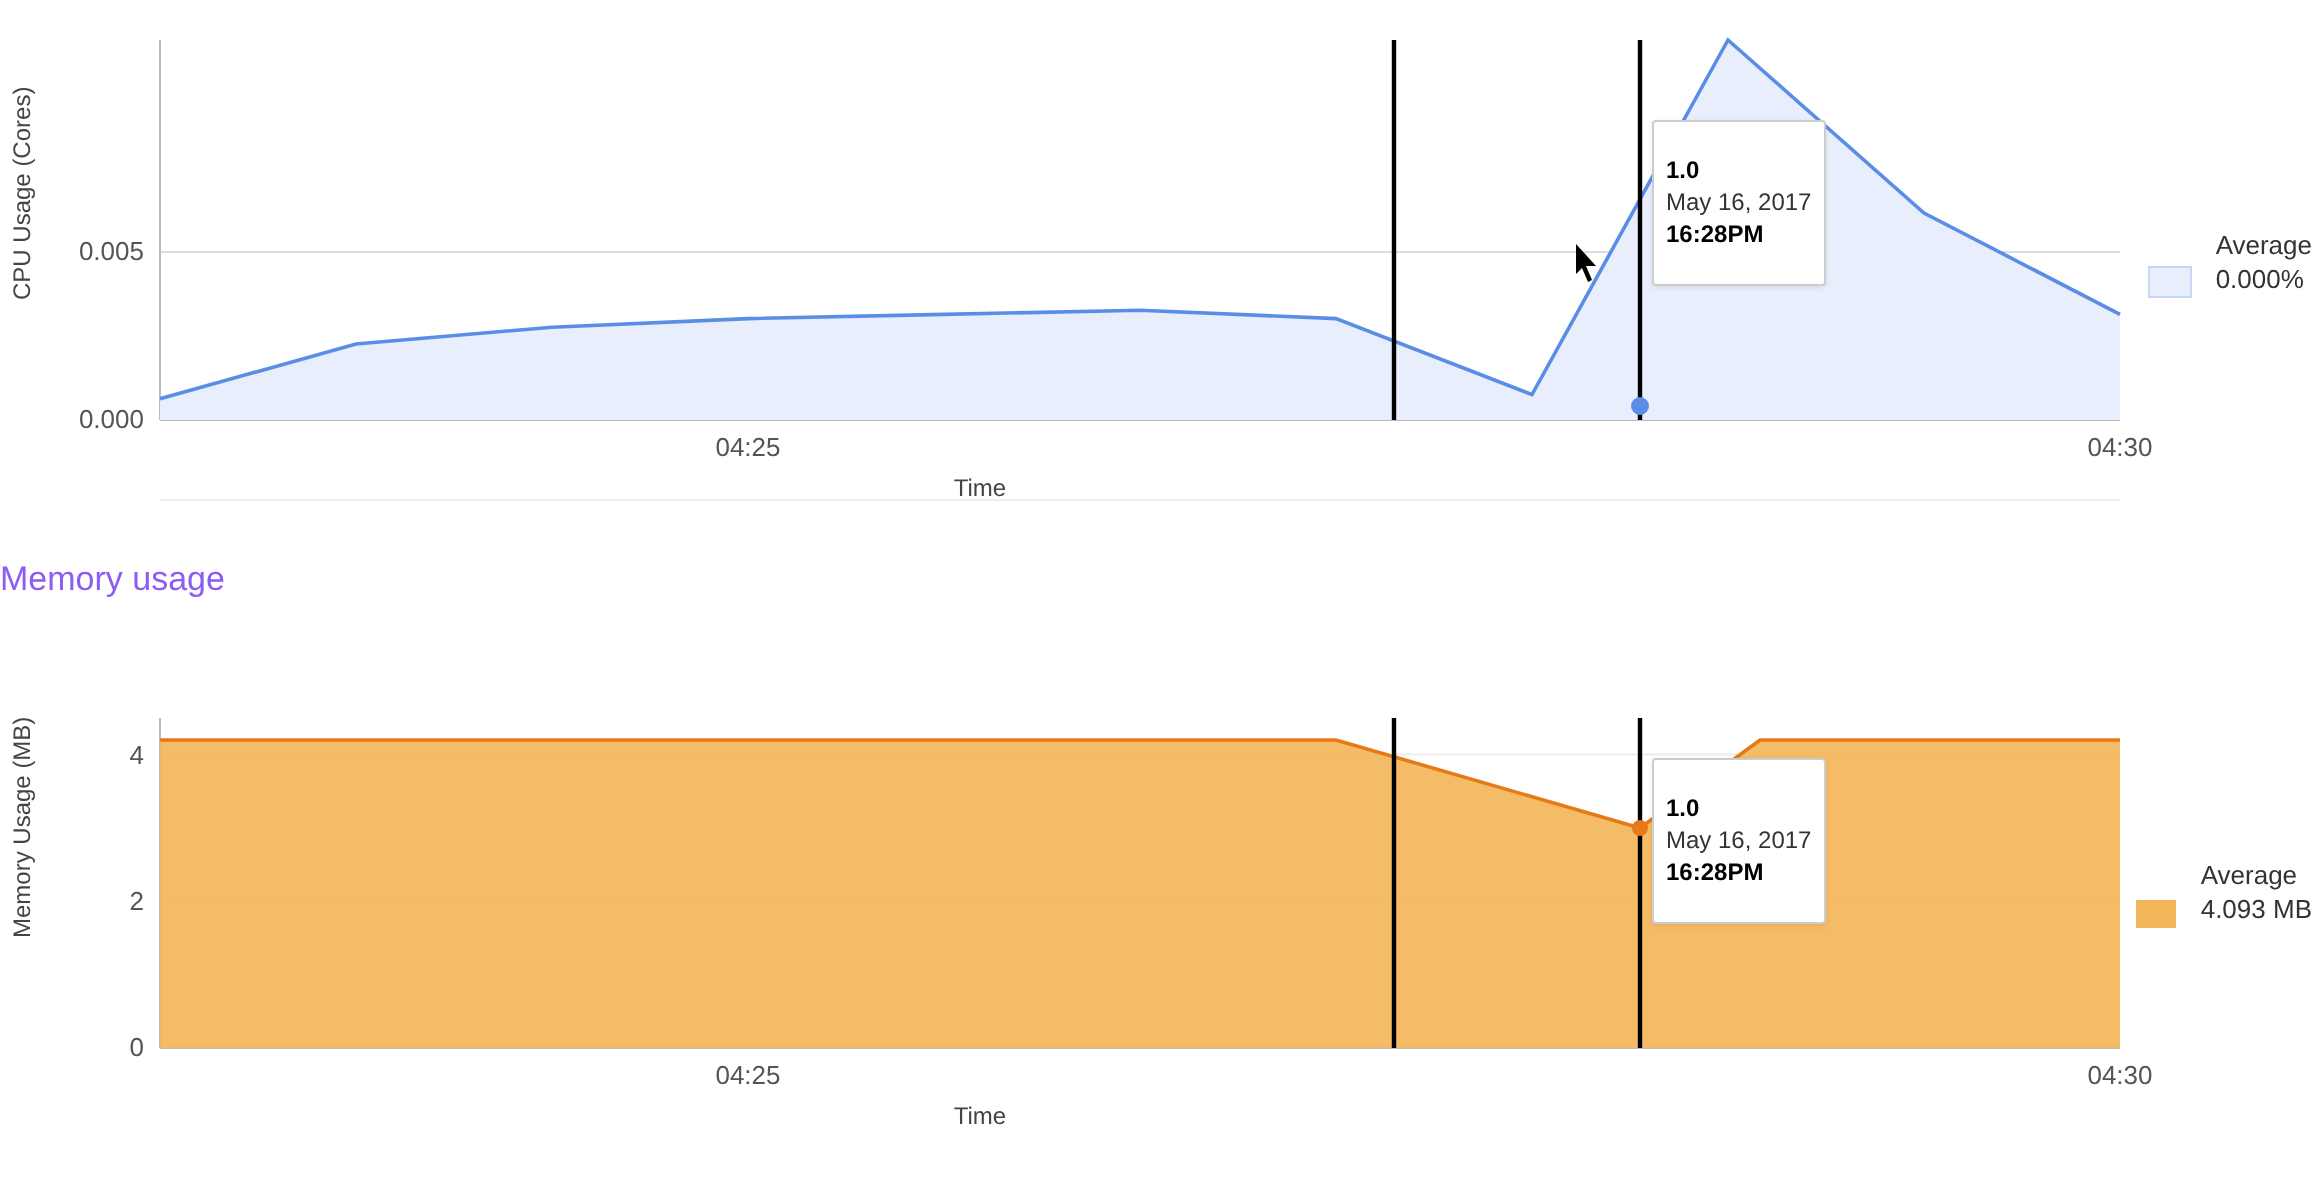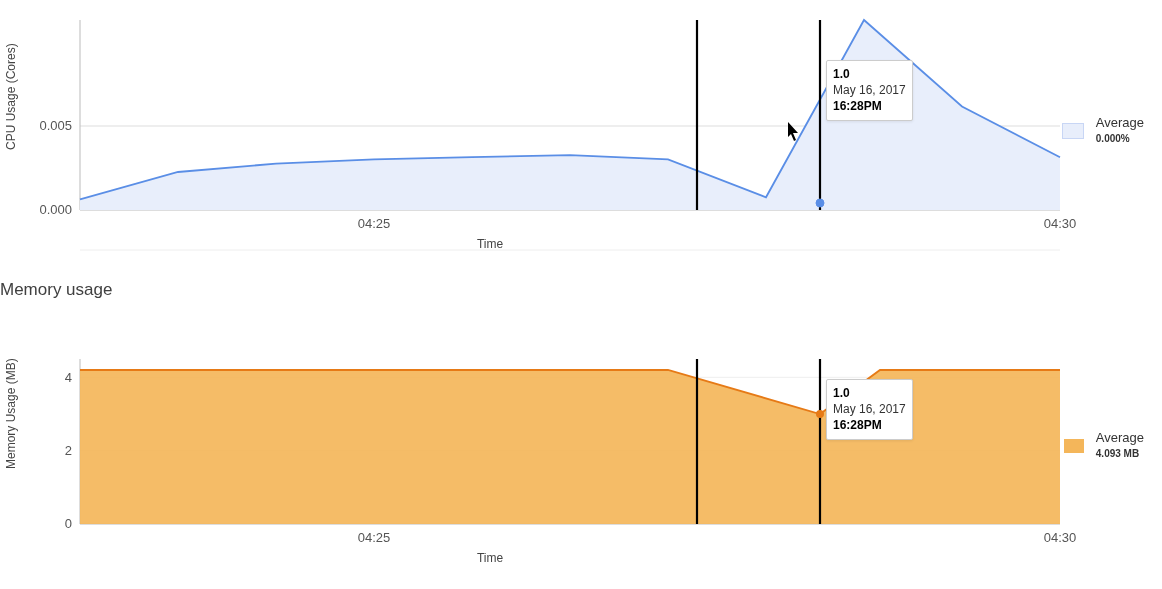--- a/index.html
+++ b/index.html
@@ -1,38 +1,38 @@
 <!DOCTYPE html>
 <html><head>
 <meta charset="utf-8">
 <style>
   html,body{
     margin:0;padding:0;background:#fff;font-family:"Helvetica Neue",Arial,sans-serif;
     color:#111;width:1162px;
   }
   .page{width:1162px;padding:0;}
   .chart-block{position:relative;height:260px;margin-bottom:20px;}
-  .section-title{font-size:17px;font-weight:500;color:#404040;margin:20px 0 4px 0;}
+  .section-title{font-size:17px;font-weight:500;color:#8b5cf6;margin:20px 0 4px 0;}
   .axis-text{font-size:13px;fill:#555;}
   .axis-label{font-size:12px;fill:#444;}
   svg{display:block;}
   .tooltip{
     position:absolute;background:#fff;border:1px solid #ccc;border-radius:2px;
-    font-size:12px;line-height:1.35;padding:5px 6px;color:#333;
+    font-size:12px;line-height:1.35;padding:16px 6px;color:#333;
     box-shadow:0 1px 3px rgba(0,0,0,0.08);
     font-family:Arial,sans-serif;
   }
   .tooltip b{font-weight:700;color:#000;}
   .legend{
-    position:absolute;right:18px;display:flex;align-items:center;gap:12px;
+    position:absolute;right:6px;display:flex;align-items:flex-end;gap:12px;
     font-size:13px;color:#333;
   }
   .legend .swatch{width:20px;height:14px;margin-top:2px;flex:0 0 20px;}
   .legend .txt{line-height:1.3;}
-  .legend .val{font-size:10px;color:#333;font-weight:bold;}
+  .legend .val{font-size:13px;color:#333;}
 </style>
 </head>
 <body>
 
 <div class="page">
 
   <div class="chart-block">
     <svg width="1162" height="260">
 
       <text class="axis-label" x="0" y="0" transform="translate(15,150) rotate(-90)">CPU Usage (Cores)</text>

